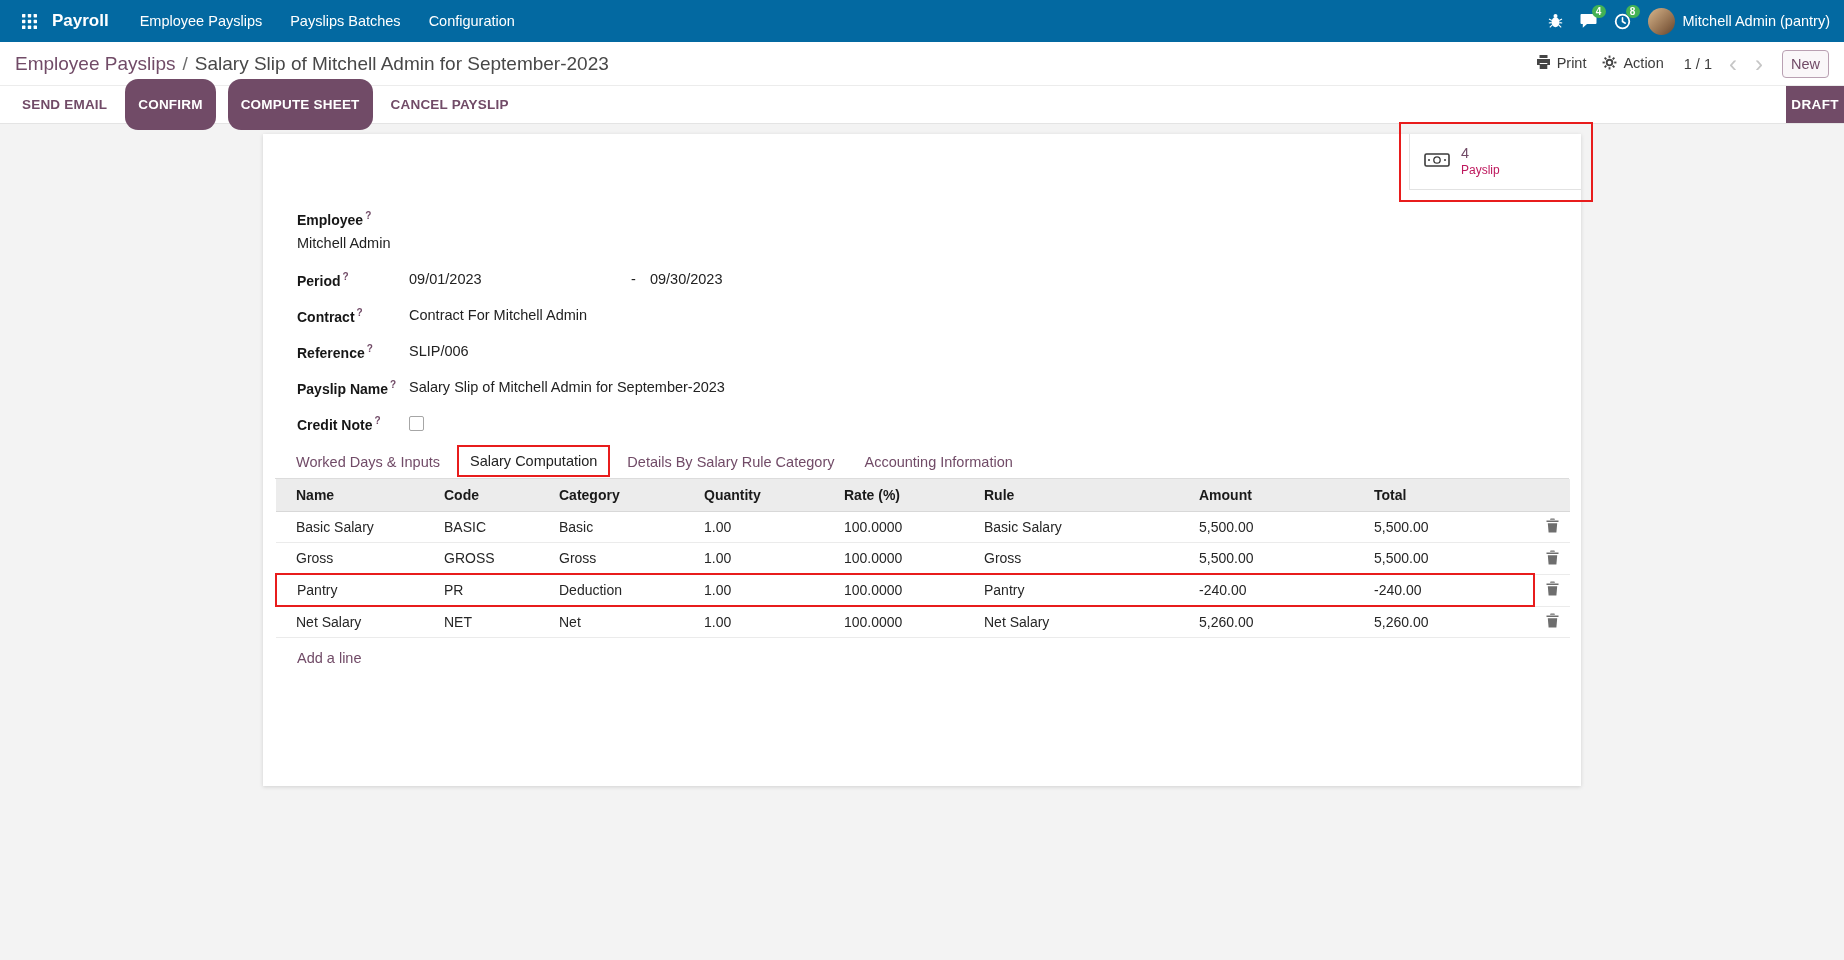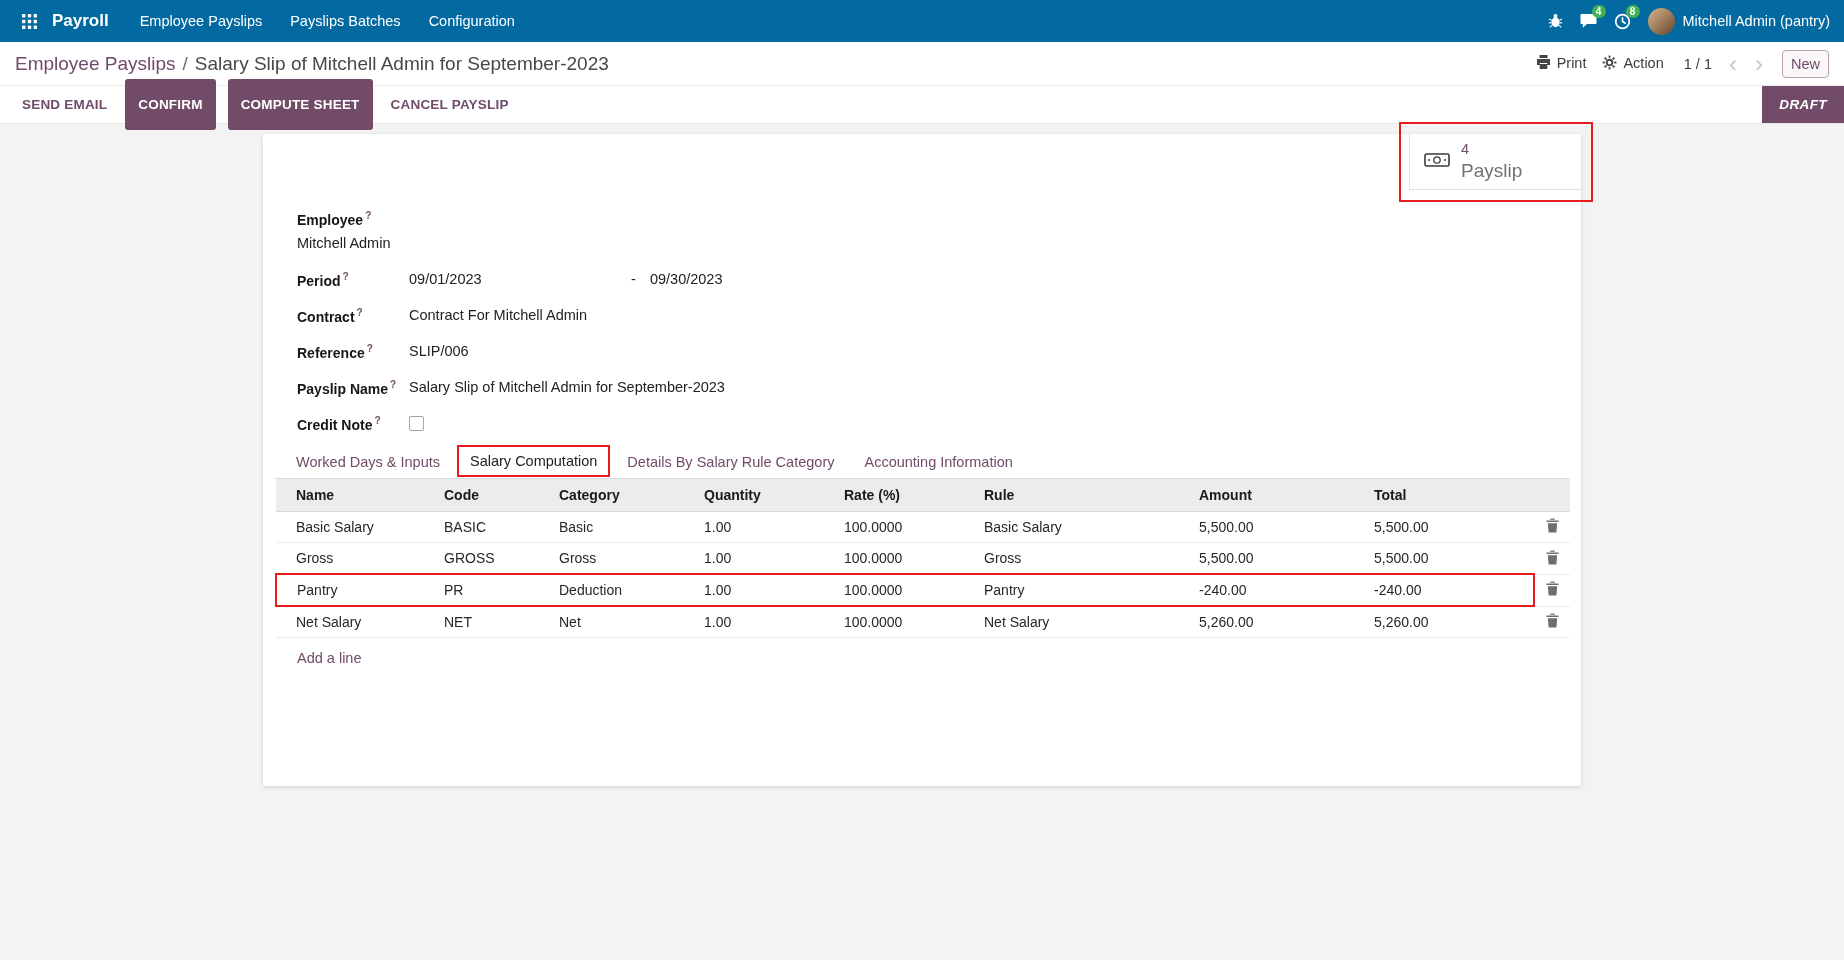--- a/index.html
+++ b/index.html
@@ -29,34 +29,34 @@
   .crumb-right { margin-left: auto; display: flex; align-items: center; gap: 16px; }
   .toolbtn { display: flex; align-items: flex-start; gap: 6px; font-size: 14.5px; color: #3c3c3c; cursor: pointer; }
   .pager { font-size: 14.5px; color: #3c3c3c; margin-left: 4px; }
   .chev { font-size: 24px; color: #c6c6c6; line-height: 1; cursor: pointer; padding: 0 1px; }
   .new-btn { font-size: 14.5px; color: #714B67; background: #faf7f9; border: 1px solid #b9a0b2; border-radius: 4px;
              padding: 5px 8px; cursor: pointer; margin-left: 2px; }
   
   .actionbar { height: 38px; background: #fff; border-bottom: 1px solid #e4e4e4; display: flex; align-items: center; padding-left: 10px; }
   .btn-link { color: #714B67; font-size: 13.5px; font-weight: 600; letter-spacing: .2px; padding: 0 12px; cursor: pointer; }
   .btn-primary { background: #714B67; color: #fff; font-size: 13.5px; font-weight: 600; letter-spacing: .2px;
-                 border: none; border-radius: 3px; padding: 18px 13px; margin: 0 6px; cursor: pointer; }
+                 border: none; border-radius: 13px; padding: 18px 13px; margin: 0 6px; cursor: pointer; }
   .statusbar { margin-left: auto; height: 100%; }
   .status-badge { height: 100%; display: flex; align-items: center; background: #714B67; color: #fff;
-                  font-size: 13.5px; font-weight: 600; letter-spacing: .4px; padding: 0 17px; font-style: italic; }
+                  font-size: 13.5px; font-weight: 600; letter-spacing: .4px; padding: 0 5px; }
   
   .content { height: 836px; }
   .sheet { position: relative; width: 1318px; height: 652px; margin: 10px auto 0; background: #fff;
            box-shadow: 0 1px 4px rgba(0,0,0,.14); }
   .smart-btn { position: absolute; top: 0; right: 0; width: 172px; height: 56px; display: flex; align-items: center;
                gap: 11px; padding: 0 14px; border-left: 1px solid #e2e2e2; border-bottom: 1px solid #e2e2e2;
                background: #fff; cursor: pointer; z-index: 2; }
   .smart-txt { display: flex; flex-direction: column; }
   .smart-count { color: #714B67; font-size: 14.5px; line-height: 1.3; }
-  .smart-label { color: #737373; font-size: 19px; line-height: 1.3; }
+  .smart-label { color: #be185d; font-size: 12px; line-height: 1.3; }
   .ann-smart { position: absolute; top: -12px; right: -12px; width: 194px; height: 80px;
                border: 2px solid #e81c1c; pointer-events: none; z-index: 4; }
   
   .form { padding: 76px 34px 0; }
   .flabel { font-size: 14px; font-weight: 700; color: #161616; }
   sup.help { color: #714B67; font-size: 10px; margin-left: 2px; }
   .employee-name { font-size: 30px; color: #141414; font-weight: 400; margin: 6px 0 10px; line-height: 1.15; }
   .frow { display: flex; align-items: center; min-height: 36px; }
   .frow .flabel { width: 112px; flex: none; }
   .fvalue { font-size: 14.5px; color: #222; cursor: text; }

